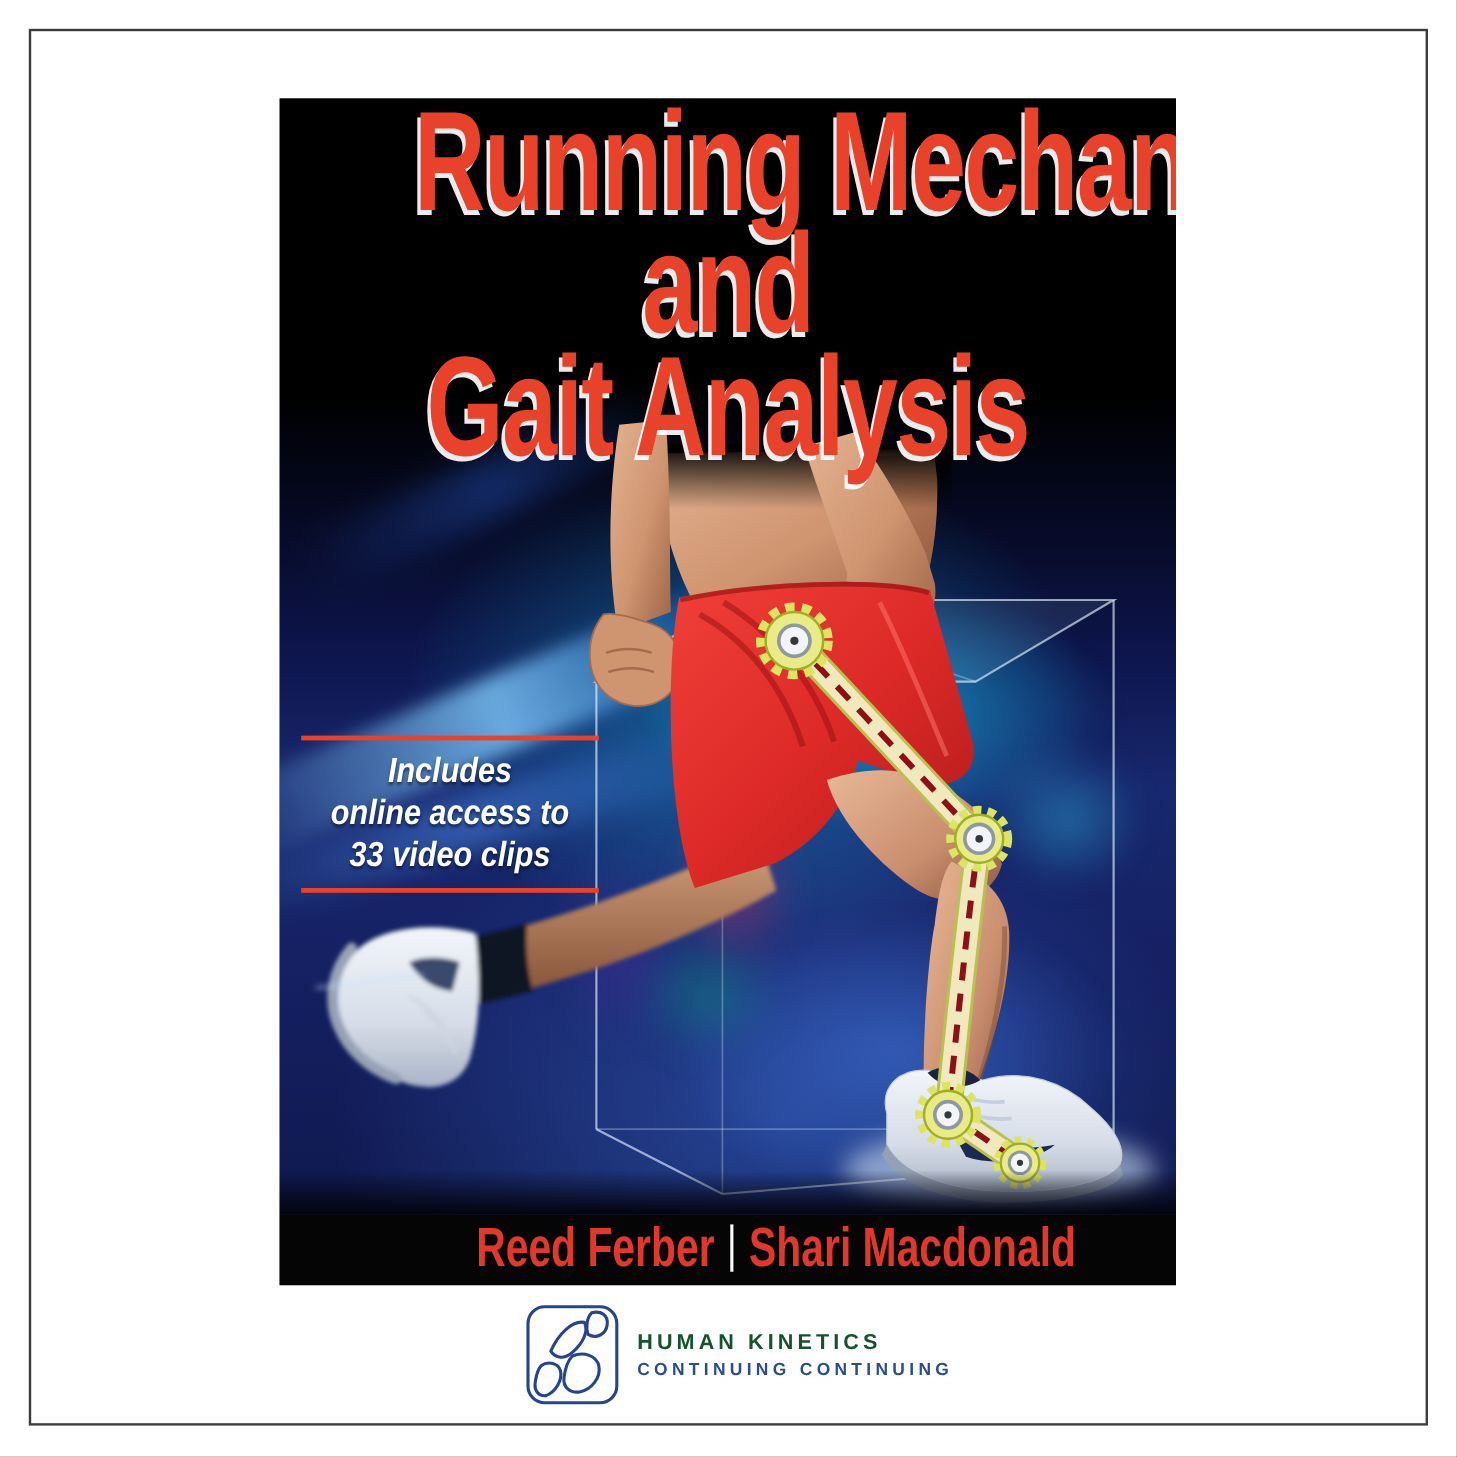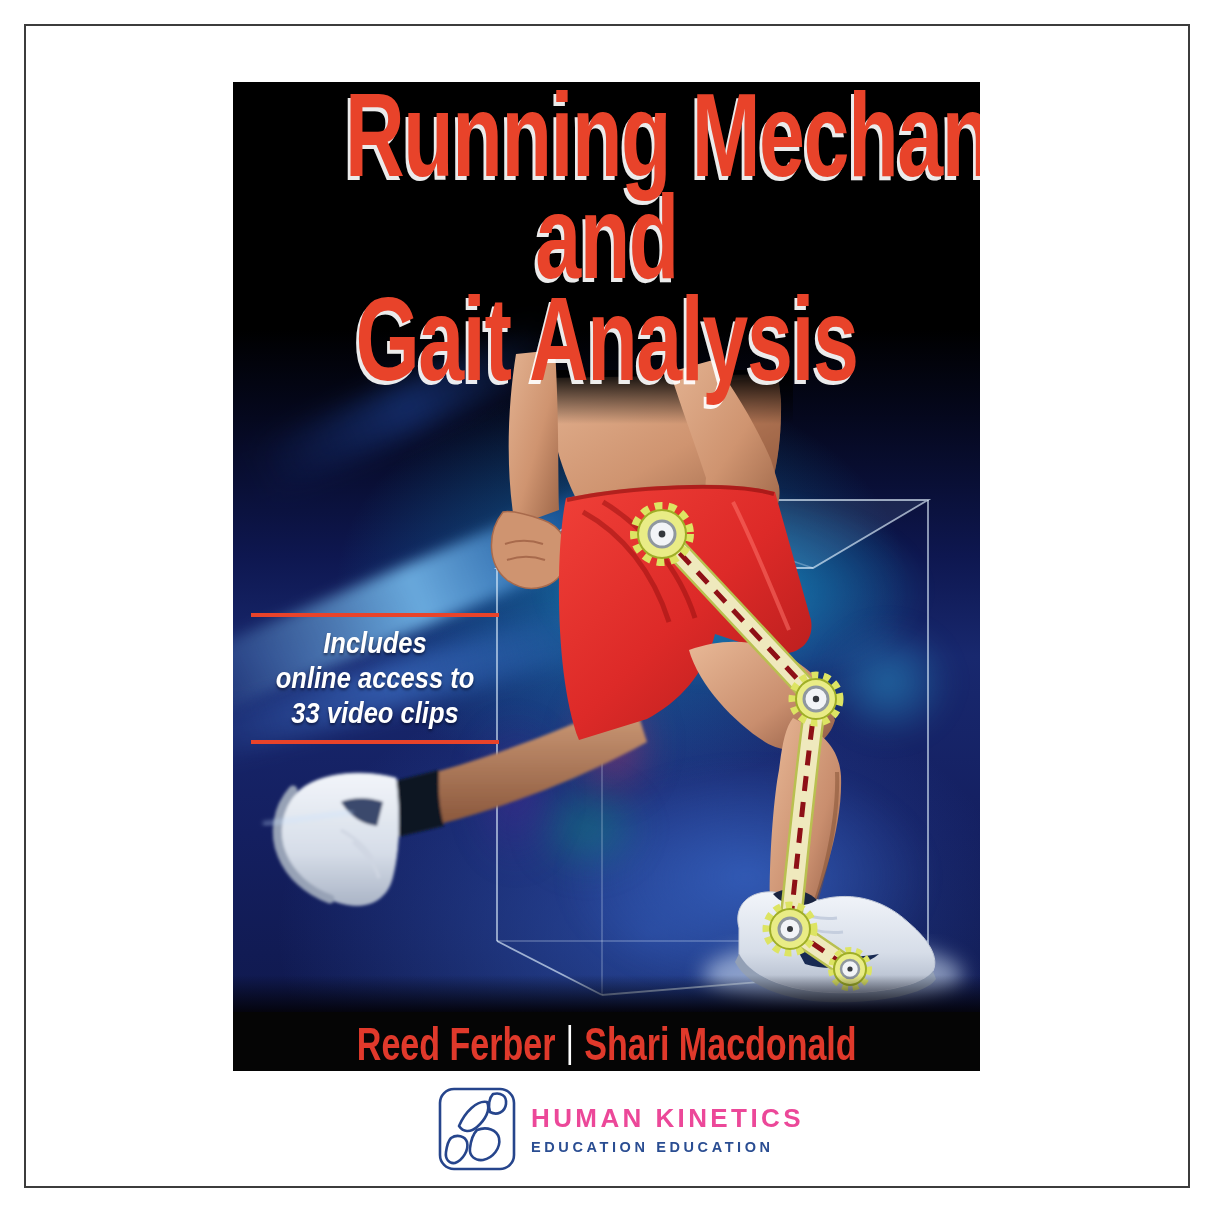--- a/index.html
+++ b/index.html
@@ -60,35 +60,35 @@
   .callout{position:absolute;left:18px;top:531px;width:248px;z-index:6;text-align:center;}
   .callout-rule{height:4px;background:#e8432a;}
   .callout-text{
     padding:9px 0;color:#ffffff;font-weight:bold;font-style:italic;
     font-size:29px;line-height:35px;transform:scaleX(.88);transform-origin:50% 50%;
     text-shadow:0 2px 3px rgba(0,0,20,.55);white-space:nowrap;
   }
   
   .author-bar{
     position:absolute;left:0;bottom:0;width:100%;height:59px;background:#050505;
-    display:flex;align-items:flex-end;justify-content:center;z-index:7;
+    display:flex;align-items:flex-start;justify-content:center;z-index:7;padding-left:40px;
   }
   .author-inner{
     display:flex;align-items:center;gap:14px;transform:scaleX(.74);transform-origin:50% 50%;
     font-weight:bold;font-size:46px;color:#e0392b;white-space:nowrap;letter-spacing:0;
   }
   .author-sep{color:#ffffff;font-weight:normal;font-size:42px;position:relative;top:-2px;}
   
   .publisher{
     position:absolute;left:437px;top:1086px;display:flex;align-items:center;gap:14px;
   }
   .pub-icon{width:80px;height:86px;}
   .pub-text{display:flex;flex-direction:column;justify-content:center;}
   .pub-name{
-    color:#ec4899;font-weight:bold;font-size:26px;letter-spacing:3.4px;white-space:nowrap;
+    color:#14532d;font-weight:bold;font-size:18px;letter-spacing:3.4px;white-space:nowrap;
   }
   .pub-tagline{
     color:#2a4d92;font-weight:bold;font-size:14.5px;letter-spacing:3.6px;margin-top:5px;white-space:nowrap;
   }
 </style>
 </head>
 <body>
 
 <div class="frame"></div>
 
@@ -285,15 +285,15 @@
     <g fill="none" stroke="#26458c" stroke-width="2.6" stroke-linejoin="round">
       <rect x="3" y="3" width="74" height="80" rx="14"></rect>
       <path d="M56,8 C64,6 70,10 69,18 C68,26 60,30 53,26 C51,20 52,12 56,8 Z"></path>
       <path d="M22,40 C28,26 40,14 50,16 C54,24 48,34 40,41 C33,47 26,46 22,40 Z"></path>
       <path d="M40,44 C50,40 60,44 62,52 C64,62 56,72 46,74 C38,75 32,70 33,62 C34,54 36,48 40,44 Z"></path>
       <path d="M14,52 C20,48 28,50 30,56 C32,64 26,74 18,77 C12,78 8,73 9,66 C10,59 11,55 14,52 Z"></path>
     </g>
   </svg>
   <div class="pub-text">
     <div class="pub-name">HUMAN KINETICS</div>
-    <div class="pub-tagline">EDUCATION EDUCATION</div>
+    <div class="pub-tagline">CONTINUING CONTINUING</div>
   </div>
 </div>
 
 </body></html>

